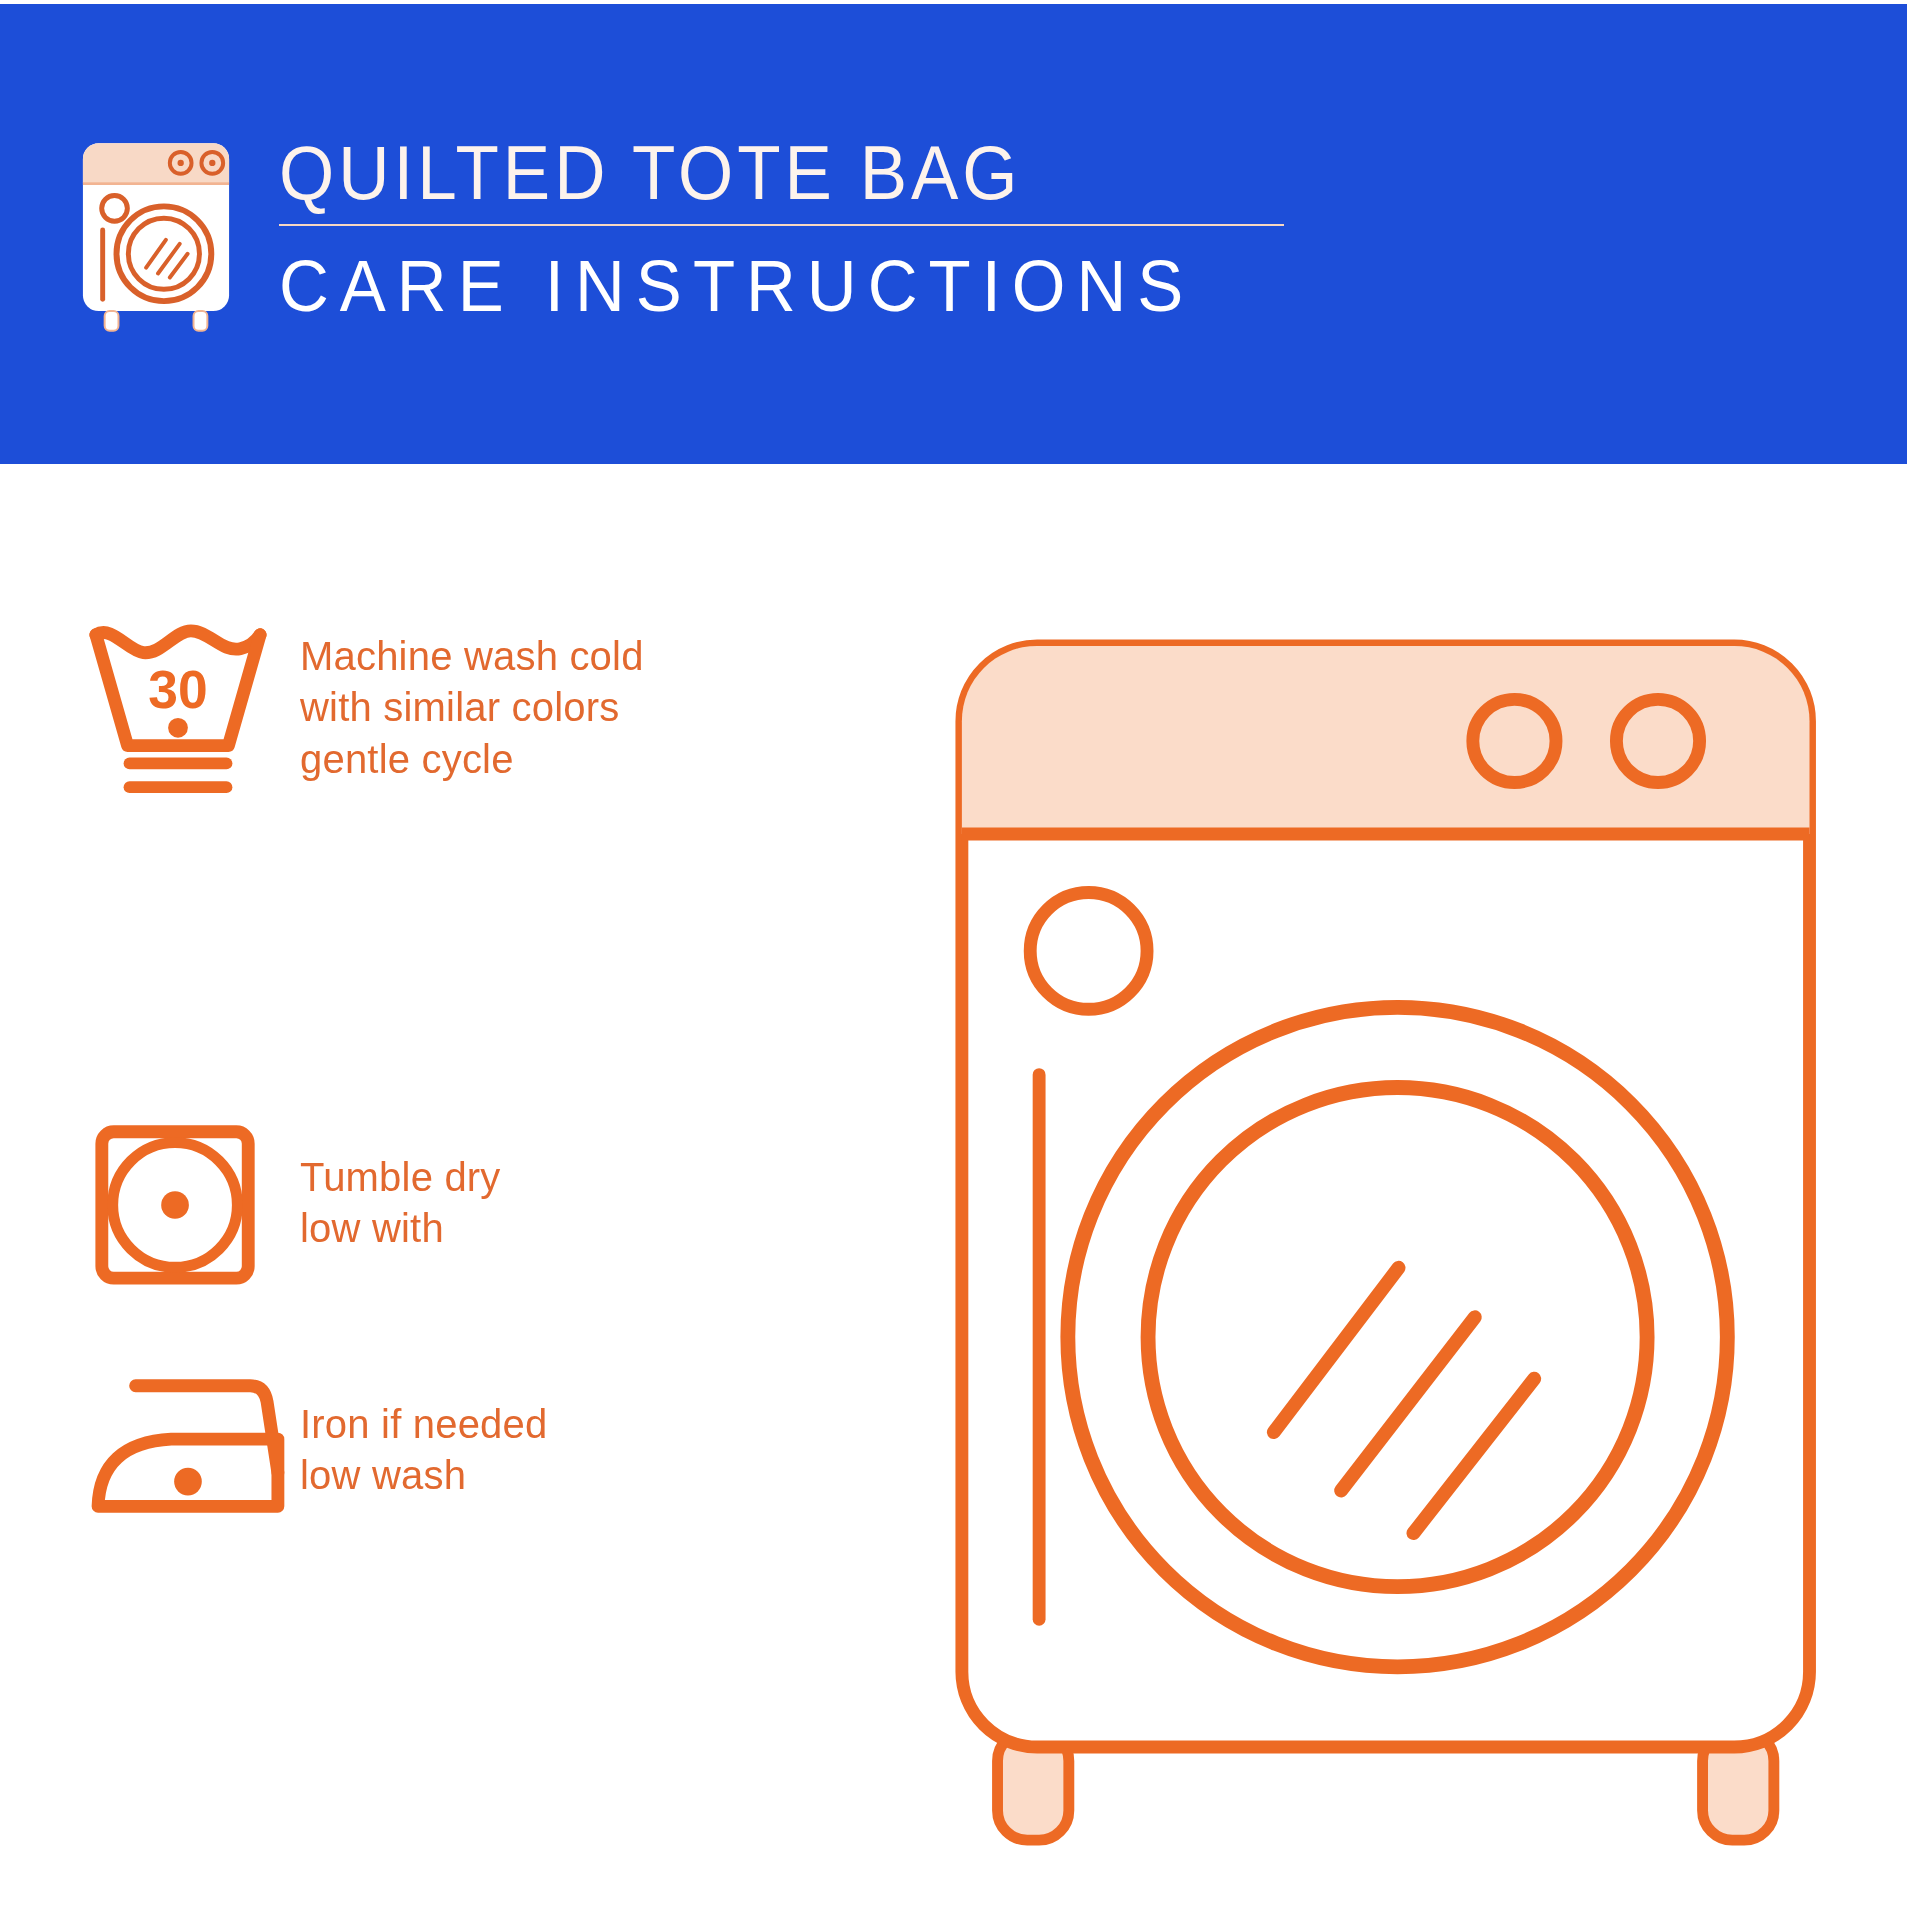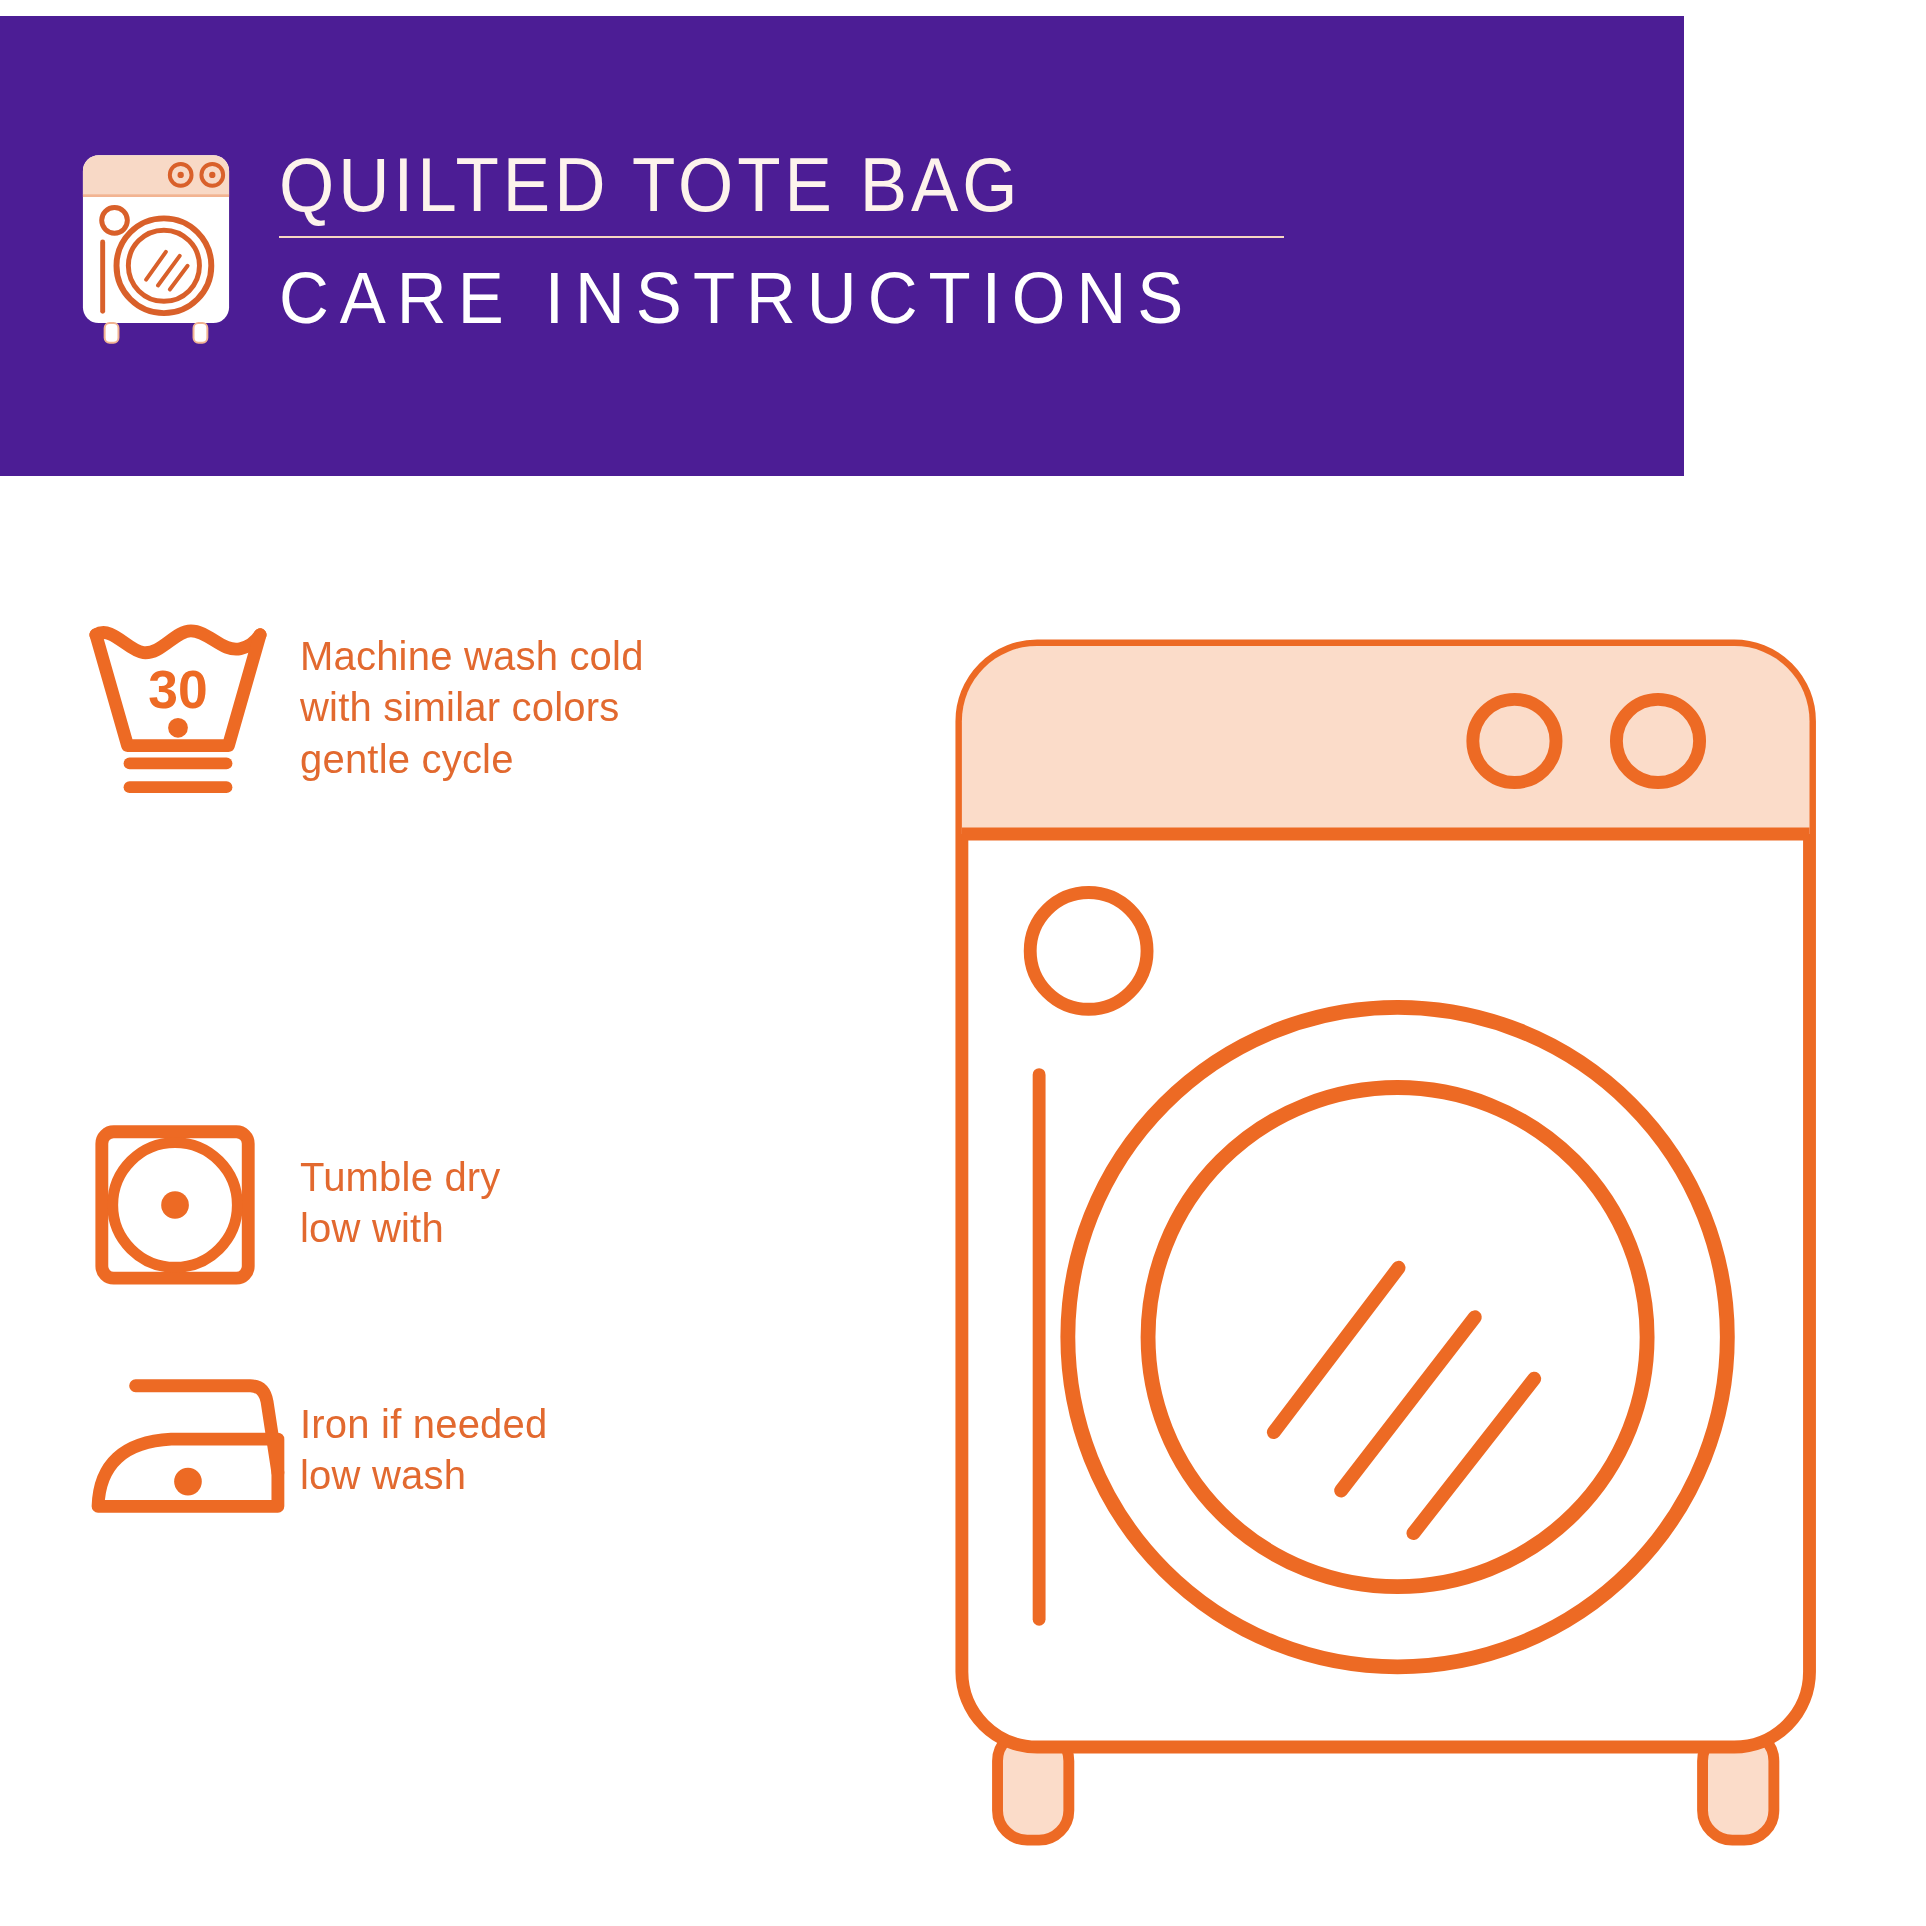--- a/index.html
+++ b/index.html
@@ -7,23 +7,23 @@
   body {
     background:#ffffff;
     font-family:"Liberation Sans", sans-serif;
     overflow:hidden;
     position:relative;
   }
 
   
   #header {
     position:absolute;
-    left:0; top:16px;
-    width:1684px; height:460px;
-    background:#4c1d95;
+    left:0; top:4px;
+    width:1907px; height:460px;
+    background:#1d4ed8;
   }
   #header-logo {
     position:absolute;
     left:77px; top:131px;
     width:158px; height:198px;
   }
   #header-text-block {
     position:absolute;
     left:279px; top:129px;
     width:1040px;

